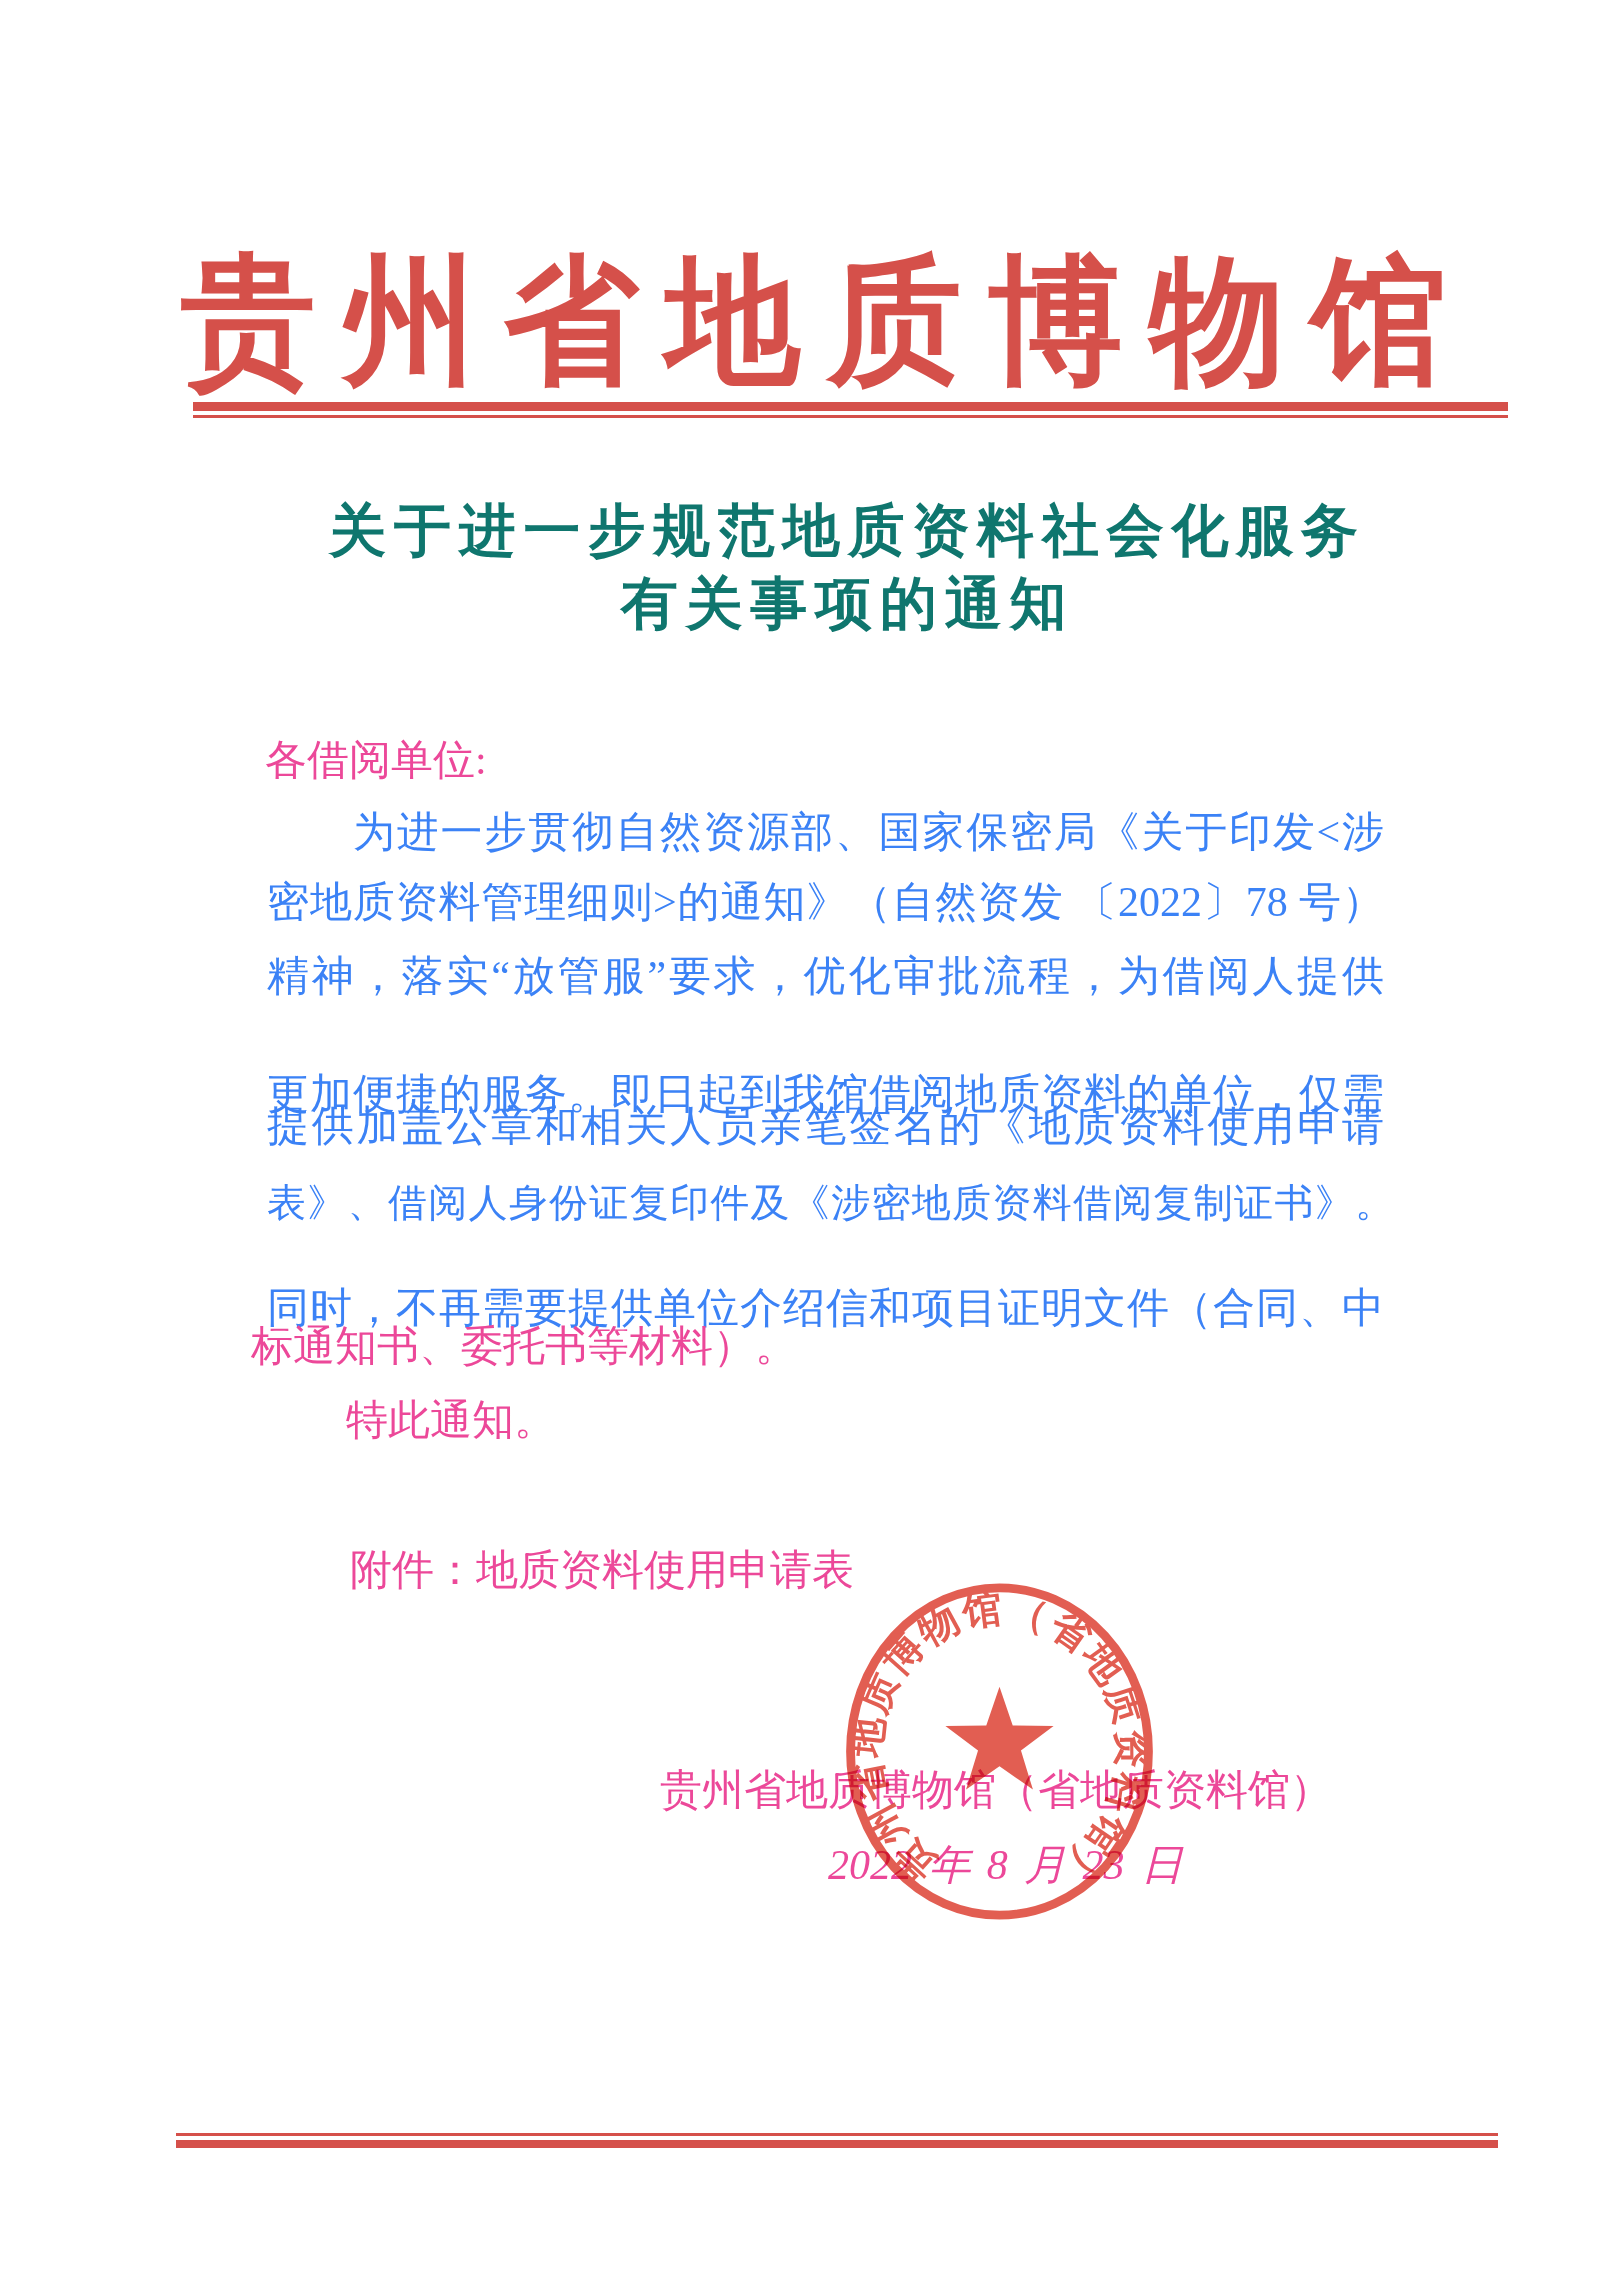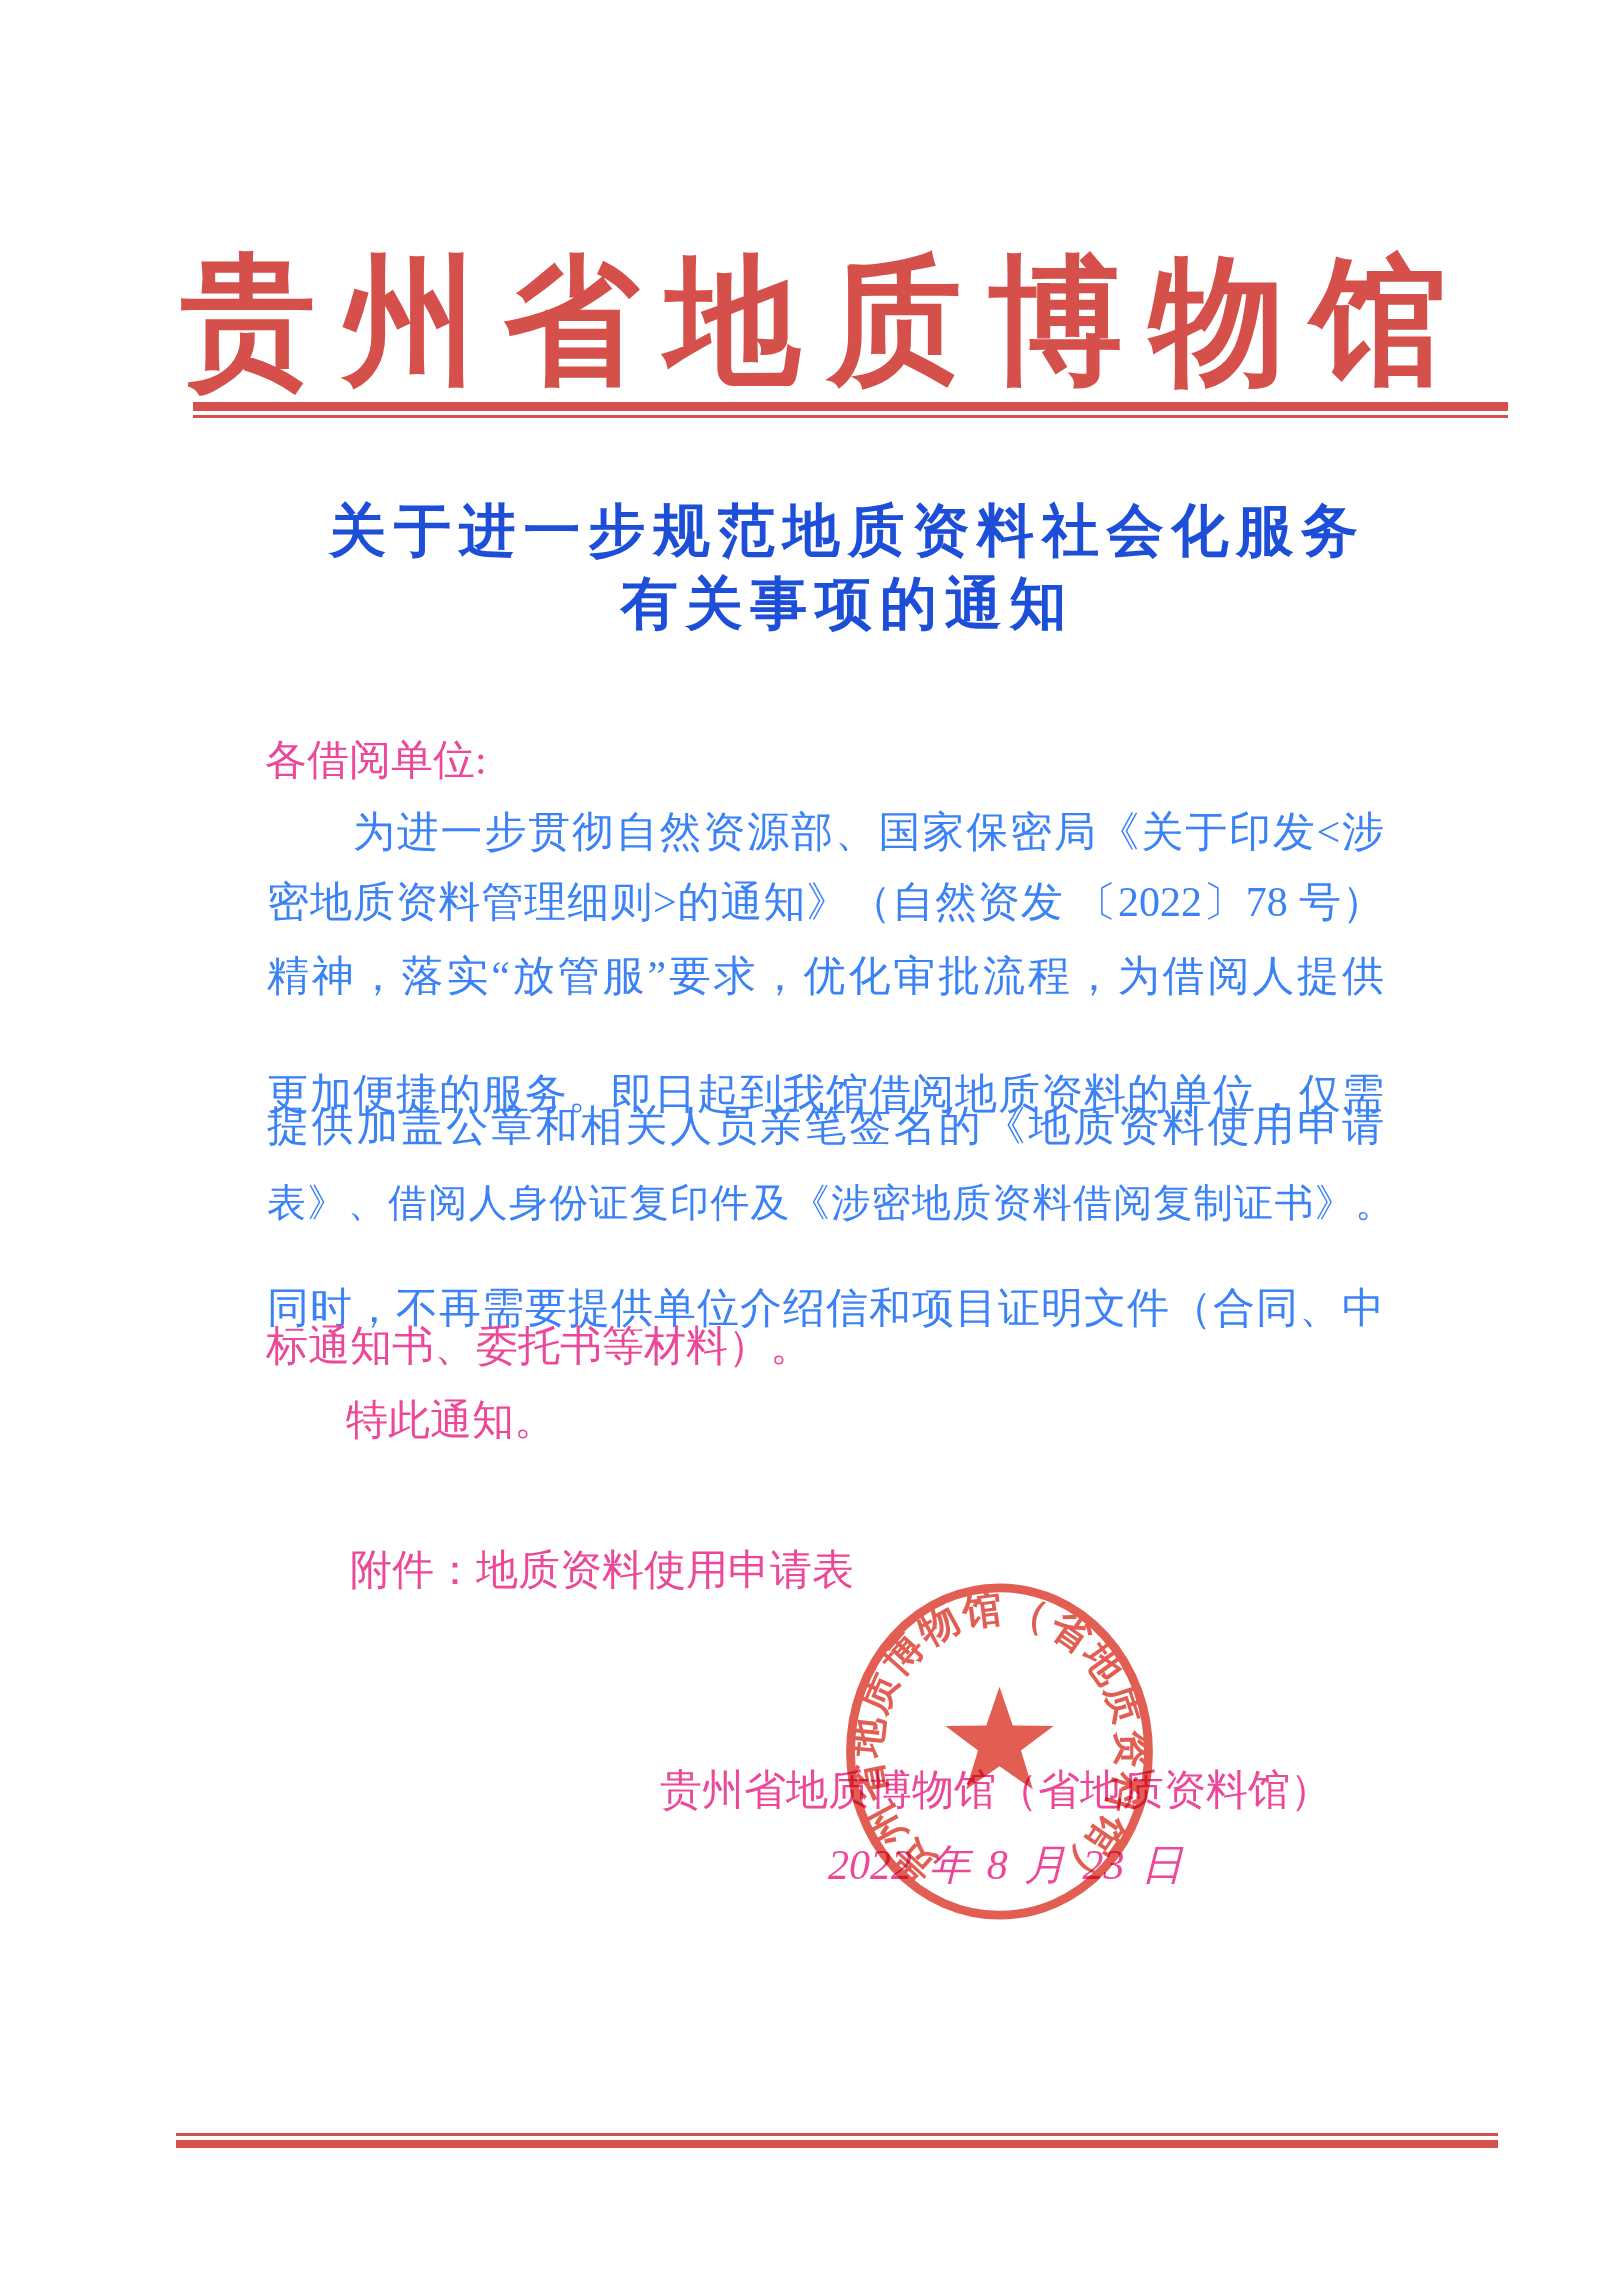--- a/index.html
+++ b/index.html
@@ -24,21 +24,21 @@
   .rule{background:#d5504a;}
   .rule-top-thick{left:193px;top:402px;width:1315px;height:8.8px;}
   .rule-top-thin {left:193px;top:415px;width:1315px;height:2.9px;}
   .rule-bot-thin {left:176px;top:2133px;width:1322px;height:2.9px;}
   .rule-bot-thick{left:176px;top:2140px;width:1322px;height:7.8px;}
 
   
   .title-line{
     left:75px;width:1545px;text-align:center;
     font-size:57px;font-weight:bold;line-height:1.25;
-    letter-spacing:7.8px;color:#1d4ed8;
+    letter-spacing:7.8px;color:#0f766e;
   }
   .title-line.l1{top:495px;}
   .title-line.l2{top:568px;}
 
   
   .bline{
     left:267px;width:1117px;
     font-size:42px;line-height:1.35;
     text-align:justify;text-align-last:justify;
     color:#3b82f6;
@@ -71,21 +71,21 @@
 
 <div class="abs plain" style="left:265px;top:732px;">各借阅单位:</div>
 
 <div class="abs bline indent" style="top:804px;">为进一步贯彻自然资源部、国家保密局《关于印发&lt;涉</div>
 <div class="abs bline" style="top:874px;">密地质资料管理细则&gt;的通知》（自然资发 〔2022〕78 号）</div>
 <div class="abs bline" style="top:948px;">精神，落实“放管服”要求，优化审批流程，为借阅人提供</div>
 <div class="abs bline" style="top:1042px;margin-top:24px;">更加便捷的服务。即日起到我馆借阅地质资料的单位，仅需</div>
 <div class="abs bline" style="top:1098px;">提供加盖公章和相关人员亲笔签名的《地质资料使用申请</div>
 <div class="abs bline tight" style="top:1177px;">表》、借阅人身份证复印件及《涉密地质资料借阅复制证书》。</div>
 <div class="abs bline" style="top:1248px;margin-top:32px;">同时，不再需要提供单位介绍信和项目证明文件（合同、中</div>
-<div class="abs plain" style="left:266px;top:1318px;">标通知书、委托书等材料）。</div>
+<div class="abs plain" style="left:251px;top:1318px;">标通知书、委托书等材料）。</div>
 
 <div class="abs plain" style="left:346px;top:1392px;">特此通知。</div>
 
 <div class="abs plain" style="left:350px;top:1542px;">附件：地质资料使用申请表</div>
 
 <div class="abs plain signature">贵州省地质博物馆（省地质资料馆）</div>
 <div class="abs plain dateline">2022 年 8 月 23 日</div>
 
 <svg class="abs seal" viewBox="0 0 350 360" xmlns="http://www.w3.org/2000/svg" aria-hidden="true">
   <defs>

